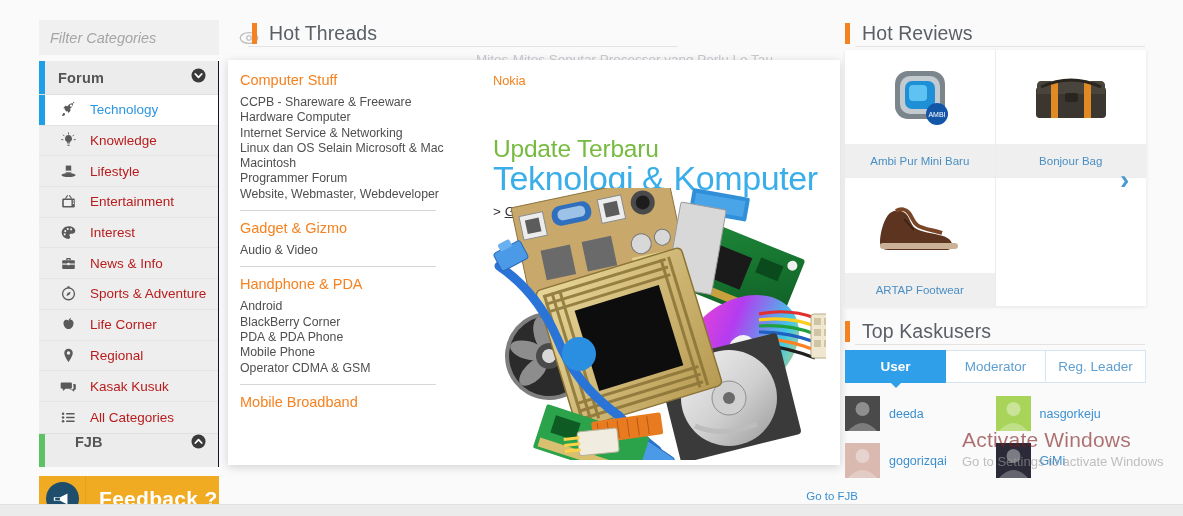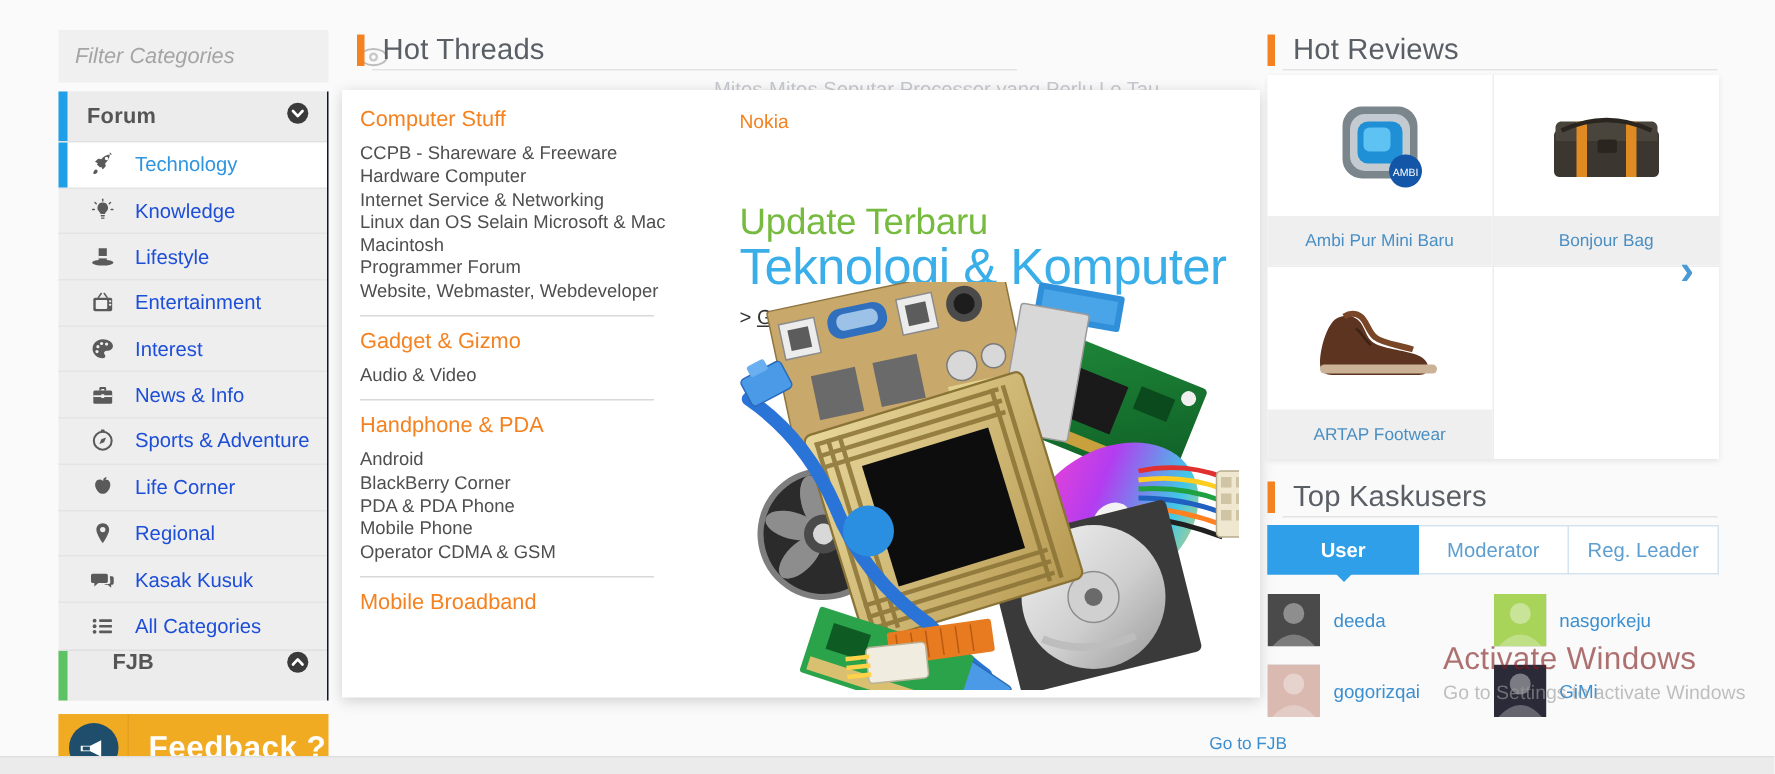--- a/index.html
+++ b/index.html
@@ -59,21 +59,21 @@
   .cat-row:last-child { border-bottom: none; }
   .cat-row.active { background: #ffffff; }
   .cat-row.active .accent {
     position: absolute; left: 0; top: 0; bottom: 0; width: 6px; background: #1e9fe8;
   }
   .cat-ico {
     width: 20px; height: 18px; flex: 0 0 20px;
     display: flex; align-items: center; justify-content: center;
     margin-right: 12px;
   }
-  .cat-label { font-size: 13.5px; color: #1d4ed8; }
+  .cat-label { font-size: 13.5px; color: #b91c1c; }
   .cat-row.active .cat-label { color: #2e95e0; }
 
   .fjb-row {
     position: relative; height: 34px;
     display: flex; align-items: flex-start;
     padding-left: 36px; padding-right: 12px;
     background: #ececec; border-top: 1px solid #e0e0e0;
   }
   .fjb-row .accent {
     position: absolute; left: 0; top: 0; bottom: 0; width: 6px; background: #5dc264;
@@ -410,21 +410,21 @@
             <path d="M5 6.2 V7.8 M6.4 6.2 V7.8 M7.8 6.2 V7.8" stroke="#1f4e6d" stroke-width=".7"></path>
           </svg>
         </span>
       </span>
       <span class="fb-label">Feedback ?</span>
     </div>
   </div>
 
   <div class="main">
 
-    <div class="section-head" style="left:10px; top:16px;text-align:right;">
+    <div class="section-head" style="left:24px; top:16px;text-align:right;">
       <span class="sec-bar"></span>
       <span class="sec-title">Hot Threads</span>
     </div>
     <div class="sec-rule" style="left:20px; top:46px; width:430px;"></div>
 
     <div class="hot-thread-line" style="opacity:.32;">Mitos-Mitos Seputar Processor yang Perlu Lo Tau...</div>
 
     <div class="mega">
       <div class="mega-left" id="mega-left">
           <div class="mega-cat">Computer Stuff</div>

